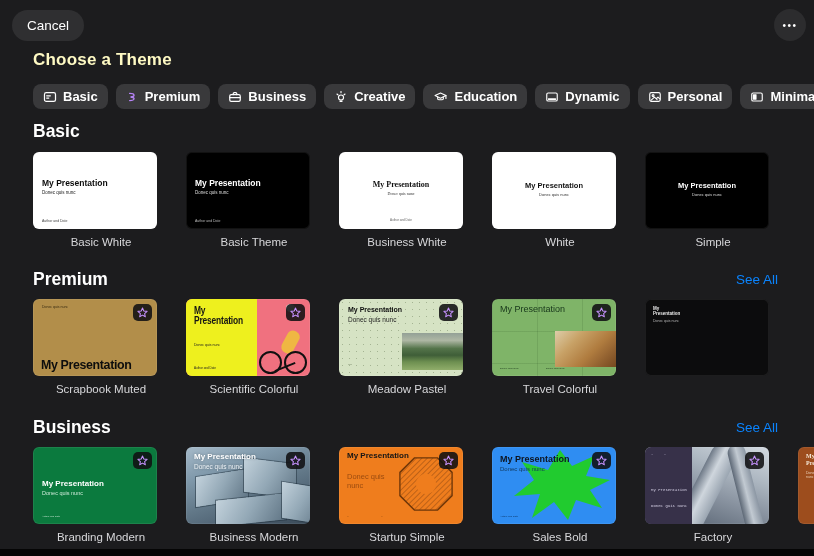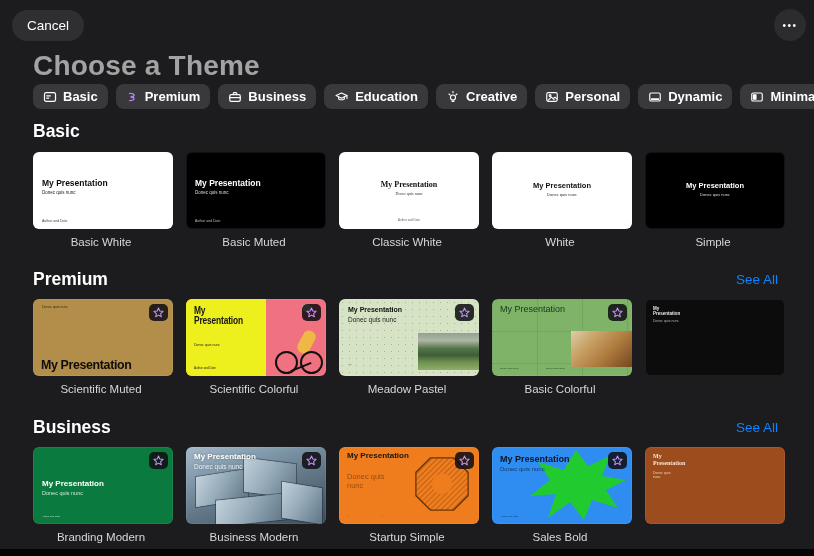--- a/index.html
+++ b/index.html
@@ -16,21 +16,21 @@
     font-size:13.5px;font-family:inherit;display:flex;align-items:center;cursor:pointer;text-align:center;
   }
   .more-btn{
     position:absolute;right:8px;top:9px;width:32px;height:32px;border-radius:50%;
     background:#2c2c2e;border:none;color:#fff;cursor:pointer;
     display:flex;align-items:center;justify-content:center;
     font-size:10px;letter-spacing:1.5px;padding:0;
   }
   .page-title{
     position:absolute;left:33px;top:50px;margin:0;
-    color:#a3a3a3;font-size:28px;font-weight:800;letter-spacing:.2px;
+    color:#fef9c3;font-size:17px;font-weight:800;letter-spacing:.2px;
   }
   
   .chips{position:absolute;left:33px;top:84px;display:flex;gap:8px;}
   .chip{
     height:25px;padding:0 10px;border-radius:8px;background:#39393b;border:none;
     color:#fff;font-size:13px;font-weight:600;font-family:inherit;
     display:flex;align-items:center;gap:6px;white-space:nowrap;cursor:pointer;
   }
   .chip svg{display:block;}
   .premium-ic{color:#b784f7;}
@@ -47,21 +47,21 @@
   .sa-business{top:420px;}
   .cards-row{
     position:absolute;left:0;width:814px;display:flex;gap:17px;
     padding-left:33px;box-sizing:border-box;overflow:hidden;
   }
   .row-basic{top:152px;}
   .row-premium{top:299px;}
   .row-business{top:447px;}
   .cardcol{flex:none;width:136px;cursor:pointer;}
   .preview{
-    position:relative;width:140px;height:77px;border-radius:6px;overflow:hidden;
+    position:relative;width:124px;height:77px;border-radius:6px;overflow:hidden;
     box-shadow:inset 0 0 0 1px rgba(255,255,255,.07);
   }
   .card-label{
     margin-top:7px;text-align:center;color:#d7d7da;font-size:11.5px;min-height:13px;
   }
   .badge{
     position:absolute;top:5px;right:5px;width:19px;height:17px;border-radius:5px;
     background:rgba(16,16,18,.88);display:flex;align-items:center;justify-content:center;
   }
   
@@ -208,63 +208,63 @@
         <svg width="14" height="14" viewBox="0 0 16 16" fill="none" stroke="currentColor" stroke-width="1.4" stroke-linecap="round">
           <rect x="2" y="5.2" width="12" height="7.8" rx="1.6"></rect>
           <path d="M6 5.2 V4 a1.1 1.1 0 0 1 1.1-1.1 h1.8 A1.1 1.1 0 0 1 10 4 v1.2"></path>
           <line x1="2" y1="8.6" x2="14" y2="8.6"></line>
         </svg>
       </span>
     <span>Business</span>
   </button>
   <button class="chip">
     <span>
-        <svg width="15" height="14" viewBox="0 0 16 16" fill="none" stroke="currentColor" stroke-width="1.3" stroke-linejoin="round" stroke-linecap="round">
-          <path d="M1.8 6.4 L8 3.4 L14.2 6.4 L8 9.4 Z"></path>
-          <path d="M4.8 8 v2.3 c0 1.2 6.4 1.2 6.4 0 V8"></path>
-          <line x1="14.2" y1="6.4" x2="14.2" y2="9.6"></line>
-        </svg>
-      </span>
-    <span>Education</span>
-  </button>
-  <button class="chip">
-    <span>
         <svg width="14" height="14" viewBox="0 0 16 16" fill="none" stroke="currentColor" stroke-width="1.3" stroke-linecap="round">
           <circle cx="8" cy="8.6" r="2.9"></circle>
           <line x1="6.9" y1="13" x2="9.1" y2="13"></line>
           <line x1="8" y1="1.8" x2="8" y2="3.2"></line>
           <line x1="3.4" y1="4.6" x2="4.5" y2="5.5"></line>
           <line x1="12.6" y1="4.6" x2="11.5" y2="5.5"></line>
         </svg>
       </span>
     <span>Creative</span>
   </button>
   <button class="chip">
     <span>
+        <svg width="15" height="14" viewBox="0 0 16 16" fill="none" stroke="currentColor" stroke-width="1.3" stroke-linejoin="round" stroke-linecap="round">
+          <path d="M1.8 6.4 L8 3.4 L14.2 6.4 L8 9.4 Z"></path>
+          <path d="M4.8 8 v2.3 c0 1.2 6.4 1.2 6.4 0 V8"></path>
+          <line x1="14.2" y1="6.4" x2="14.2" y2="9.6"></line>
+        </svg>
+      </span>
+    <span>Education</span>
+  </button>
+  <button class="chip">
+    <span>
+        <svg width="14" height="14" viewBox="0 0 16 16" fill="none" stroke="currentColor" stroke-width="1.3">
+          <rect x="2" y="3.4" width="12" height="9.2" rx="1.6"></rect>
+          <rect x="3.3" y="9.4" width="9.4" height="2" rx="0.5" fill="currentColor" stroke="none"></rect>
+        </svg>
+      </span>
+    <span>Dynamic</span>
+  </button>
+  <button class="chip">
+    <span>
         <svg width="14" height="14" viewBox="0 0 16 16" fill="none" stroke="currentColor" stroke-width="1.3" stroke-linecap="round" stroke-linejoin="round">
           <rect x="2" y="3" width="12" height="10" rx="1.8"></rect>
           <circle cx="5.8" cy="6.4" r="1.1"></circle>
           <path d="M3.6 11.6 L7.4 8.2 L10.4 11 M9.4 10 L11.4 8.2 L13.4 10.2"></path>
         </svg>
       </span>
     <span>Personal</span>
   </button>
   <button class="chip">
     <span>
         <svg width="14" height="14" viewBox="0 0 16 16" fill="none" stroke="currentColor" stroke-width="1.3">
           <rect x="2" y="3.4" width="12" height="9.2" rx="1.6"></rect>
-          <rect x="3.3" y="9.4" width="9.4" height="2" rx="0.5" fill="currentColor" stroke="none"></rect>
-        </svg>
-      </span>
-    <span>Dynamic</span>
-  </button>
-  <button class="chip">
-    <span>
-        <svg width="14" height="14" viewBox="0 0 16 16" fill="none" stroke="currentColor" stroke-width="1.3">
-          <rect x="2" y="3.4" width="12" height="9.2" rx="1.6"></rect>
           <rect x="3.3" y="4.8" width="4.2" height="6.4" rx="0.5" fill="currentColor" stroke="none"></rect>
         </svg>
       </span>
     <span>Minimal</span>
   </button>
 
 </div>
 
 <h2 class="section-title st-basic">Basic</h2>
 <div class="cards-row row-basic">
@@ -277,30 +277,30 @@
     </div>
     <div class="card-label">Basic White</div>
   </div>
 
   <div class="cardcol">
     <div class="preview pv-basic-dark">
       <p class="t bw-title">My Presentation</p>
       <p class="t bw-sub">Donec quis nunc</p>
       <p class="t bw-foot">Author and Date</p>
     </div>
-    <div class="card-label">Basic Muted</div>
+    <div class="card-label">Basic Theme</div>
   </div>
 
   <div class="cardcol">
     <div class="preview pv-basic-light">
       <p class="t cw-title">My Presentation</p>
       <p class="t cw-sub">Donec quis nunc</p>
       <p class="t cw-foot">Author and Date</p>
     </div>
-    <div class="card-label">Classic White</div>
+    <div class="card-label">Business White</div>
   </div>
 
   <div class="cardcol">
     <div class="preview pv-basic-light">
       <p class="t cn-title">My Presentation</p>
       <p class="t cn-sub">Donec quis nunc</p>
     </div>
     <div class="card-label">White</div>
   </div>
 
@@ -320,21 +320,21 @@
   <div class="cardcol">
     <div class="preview pv-scientific">
       <p class="t sci-sub">Donec quis nunc</p>
       <p class="t sci-title">My Presentation</p>
       <div class="badge">
           <svg width="13" height="13" viewBox="0 0 14 14" fill="none" stroke="#c792ff" stroke-width="1.1" stroke-linejoin="round">
             <path d="M7 2.2 L8.41 5.46 L11.95 5.79 L9.28 8.14 L10.06 11.61 L7 9.8 L3.94 11.61 L4.72 8.14 L2.05 5.79 L5.59 5.46 Z"></path>
           </svg>
         </div>
     </div>
-    <div class="card-label">Scientific Muted</div>
+    <div class="card-label">Scrapbook Muted</div>
   </div>
 
   <div class="cardcol">
     <div class="preview pv-recreation">
       <div class="rec-left"></div>
       <div class="rec-torso"></div>
       <div class="rec-head"></div>
       <div class="rec-frame"></div>
       <div class="wheel w-back"></div>
       <div class="wheel w-front"></div>
@@ -370,21 +370,21 @@
       <p class="t trv-title">My Presentation</p>
       <div class="trv-photo"></div>
       <p class="t trv-foot1">Donec quis nunc</p>
       <p class="t trv-foot2">Donec quis nunc</p>
       <div class="badge">
           <svg width="13" height="13" viewBox="0 0 14 14" fill="none" stroke="#c792ff" stroke-width="1.1" stroke-linejoin="round">
             <path d="M7 2.2 L8.41 5.46 L11.95 5.79 L9.28 8.14 L10.06 11.61 L7 9.8 L3.94 11.61 L4.72 8.14 L2.05 5.79 L5.59 5.46 Z"></path>
           </svg>
         </div>
     </div>
-    <div class="card-label">Basic Colorful</div>
+    <div class="card-label">Travel Colorful</div>
   </div>
 
 
   <div class="cardcol">
     <div class="preview pv-dark-partial">
       <p class="t dkp-title">My Presentation</p>
       <p class="t dkp-sub">Donec quis nunc</p>
     </div>
     <div class="card-label"></div>
   </div>
@@ -459,20 +459,36 @@
       <p class="t sls-foot">Author and Date</p>
       <div class="badge" style="z-index:4;">
           <svg width="13" height="13" viewBox="0 0 14 14" fill="none" stroke="#c792ff" stroke-width="1.1" stroke-linejoin="round">
             <path d="M7 2.2 L8.41 5.46 L11.95 5.79 L9.28 8.14 L10.06 11.61 L7 9.8 L3.94 11.61 L4.72 8.14 L2.05 5.79 L5.59 5.46 Z"></path>
           </svg>
         </div>
     </div>
     <div class="card-label">Sales Bold</div>
   </div>
 
+  <div class="cardcol">
+    <div class="preview pv-factory">
+      <div class="fac-pipe1"></div>
+      <div class="fac-pipe2"></div>
+      <div class="fac-panel"></div>
+      <p class="t fac-dashes">–  –</p>
+      <p class="t fac-title">My Presentation</p>
+      <p class="t fac-sub">Donec Quis Nunc</p>
+      <div class="badge" style="z-index:4;">
+          <svg width="13" height="13" viewBox="0 0 14 14" fill="none" stroke="#c792ff" stroke-width="1.1" stroke-linejoin="round">
+            <path d="M7 2.2 L8.41 5.46 L11.95 5.79 L9.28 8.14 L10.06 11.61 L7 9.8 L3.94 11.61 L4.72 8.14 L2.05 5.79 L5.59 5.46 Z"></path>
+          </svg>
+        </div>
+    </div>
+    <div class="card-label">Factory</div>
+  </div>
 
   <div class="cardcol">
     <div class="preview pv-rust-partial">
       <p class="t rsp-title">My Presentation</p>
       <p class="t rsp-sub">Donec quis nunc</p>
     </div>
     <div class="card-label"></div>
   </div>
 </div>
 

